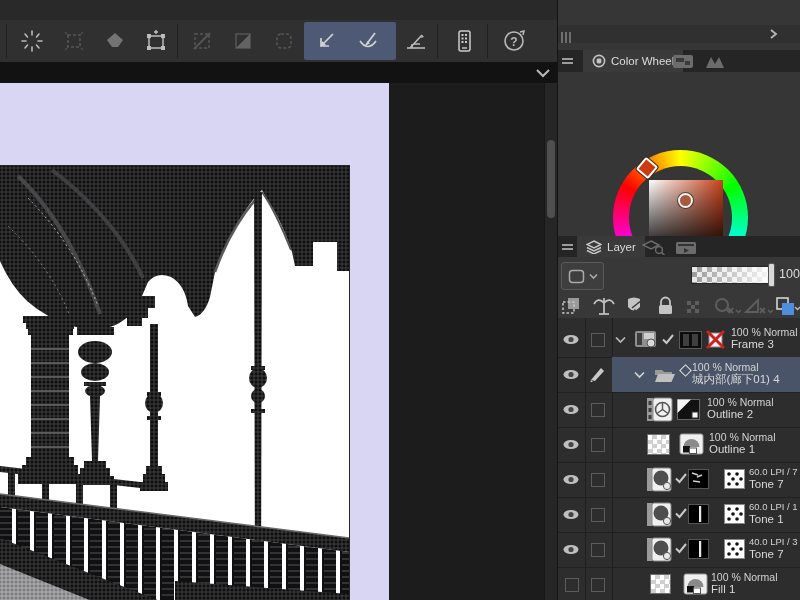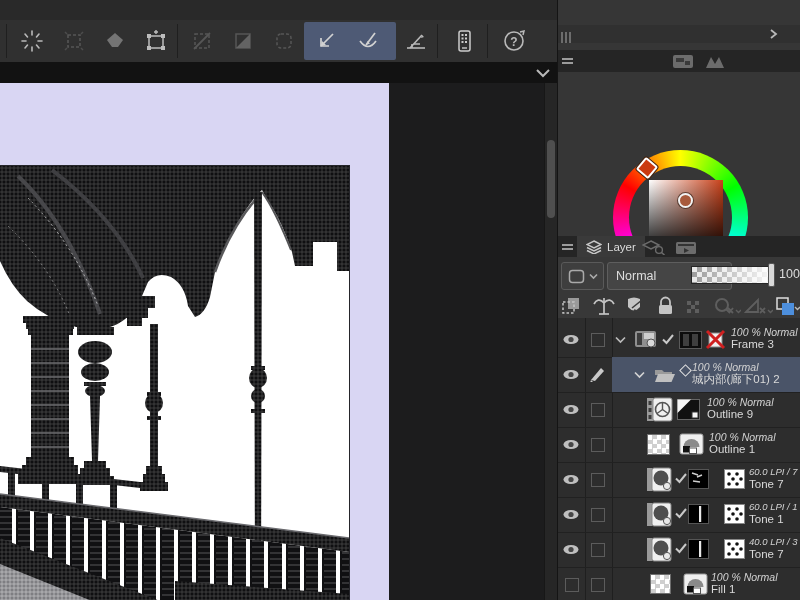--- a/index.html
+++ b/index.html
@@ -69,21 +69,21 @@
   .licons{position:absolute;left:0;top:293px;width:243px;height:25px;background:#383838;border-bottom:1px solid #1f1f1f;
           display:flex;align-items:center;}
 
   
   .llist{position:absolute;left:0;top:318px;width:243px;height:282px;background:#2d2d2d;}
   .colsep{position:absolute;top:0;width:1px;height:282px;background:#1f1f1f;}
   .lrow{position:absolute;left:0;width:243px;height:35px;border-bottom:1px solid #212121;}
   .rowsel{position:absolute;left:54px;top:0;width:189px;height:35px;background:#4a5468;}
   .eyecell{position:absolute;left:4px;top:11px;}
   .cbox{position:absolute;left:33px;top:11px;width:12px;height:12px;border:1px solid #5c5c5c;}
-  .info{font-size:10.5px;color:#d3d3d3;line-height:12px;white-space:nowrap;font-style:italic;}
+  .info{font-size:10.5px;color:#d3d3d3;line-height:12px;white-space:nowrap;}
   .lname{font-size:11.5px;color:#d9d9d9;line-height:13px;white-space:nowrap;}
   .ltext{position:absolute;top:4px;}
   .tinfo{font-size:9.5px;}
   .checker{background:repeating-conic-gradient(#cfcfcf 0 25%,#fff 0 50%) 0 0/9px 9px;border:1px solid #6e6e6e;}
   .diamond{position:absolute;width:7px;height:7px;border:1.5px solid #e3e3e3;background:#4a5468;transform:rotate(45deg);}
 </style>
 </head>
 <body>
 
 <div class="app">
@@ -315,20 +315,27 @@
       <svg class="abs" style="left:209px;top:3px" width="12" height="12">
         <path d="M4,2 l5,4 l-5,4" fill="none" stroke="#b9b9b9" stroke-width="1.8"></path>
         </svg>
     </div>
 
     <div class="tabbar" style="top:50px">
       <div class="hamb abs" style="left:4px;top:6px">
           <span></span>
           <span></span>
         </div>
+      <div class="tab-active" style="left:25px">
+        <svg width="14" height="14">
+          <circle cx="7" cy="7" r="5.6" fill="none" stroke="#c2c2c2" stroke-width="1.6"></circle>
+          <rect x="4.6" y="4.6" width="4.8" height="4.8" rx="1.4" fill="#c2c2c2"></rect>
+          </svg>
+        <span>Color Wheel</span>
+      </div>
       <svg class="abs" style="left:114px;top:4px" width="22" height="15">
         <rect x="1" y="1" width="20" height="13" rx="2" fill="#6c6c6c"></rect>
         <rect x="4" y="4" width="8" height="4" fill="#3a3a3a"></rect>
           <rect x="13" y="7" width="5" height="4" fill="#3a3a3a"></rect>
         </svg>
       <svg class="abs" style="left:146px;top:4px" width="22" height="15">
         <path d="M2,14 L7,3 L11,10 L15,3 L20,14 Z" fill="#6c6c6c"></path>
         </svg>
     </div>
 
@@ -384,26 +391,20 @@
 
     <div class="lctrl">
       <div class="lbtn">
         <svg width="18" height="15">
             <rect x="1.5" y="1.5" width="14" height="12" rx="3" fill="none" stroke="#aaaaaa" stroke-width="1.5"></rect>
           </svg>
         <svg width="9" height="7">
             <path d="M1,1.5 l3.5,3.5 l3.5,-3.5" fill="none" stroke="#aaaaaa" stroke-width="1.6"></path>
           </svg>
       </div>
-      <div class="lsel">
-        <span>Normal</span>
-        <svg width="9" height="7">
-          <path d="M1,1.5 l3.5,3.5 l3.5,-3.5" fill="none" stroke="#bbbbbb" stroke-width="1.6"></path>
-          </svg>
-      </div>
       <div class="oslider"></div>
       <div class="ohandle"></div>
       <div class="oval">100 %</div>
     </div>
 
     <div class="licons">
       <svg width="31" height="22">
         <rect x="10" y="3" width="11" height="11" fill="#9a9a9a"></rect>
         <rect x="5" y="7" width="11" height="11" fill="none" stroke="#c4c4c4" stroke-width="1.5" stroke-dasharray="2.5,2"></rect>
         </svg>
@@ -500,21 +501,21 @@
         <svg class="abs" style="left:76px;top:14px" width="11" height="8">
           <path d="M1,1.5 l4.5,4.5 l4.5,-4.5" fill="none" stroke="#d2d2d2" stroke-width="1.7"></path>
           </svg>
         <svg class="abs" style="left:96px;top:10px" width="23" height="17">
           <path d="M1,3 h7 l2,2 h8 v3 H1 Z" fill="#9a9a9a"></path>
           <path d="M1,15 L4,7 H21 L17.5,15 Z" fill="#c0c0c0"></path>
           </svg>
         <div class="diamond" style="left:123px;top:9px"></div>
         <div class="ltext" style="left:134px">
           <div class="info">100 % Normal</div>
-          <div class="lname">城内部(廊下01) 2</div>
+          <div class="lname">城内部(廊下01) 4</div>
         </div>
       </div>
 
       <div class="lrow" style="top:74px">
         <svg class="eyecell" width="18" height="13">
           <ellipse cx="9" cy="6.5" rx="7.5" ry="4.6" fill="#bfbfbf"></ellipse>
             <circle cx="9" cy="6.5" r="2.6" fill="#454545"></circle>
           </svg>
         <div class="cbox"></div>
         <svg class="abs" style="left:88px;top:5px" width="27" height="25">
@@ -526,21 +527,21 @@
           <circle cx="16.5" cy="12.5" r="7" fill="none" stroke="#555" stroke-width="1.6"></circle>
           <path d="M16.5,12.5 V6 M16.5,12.5 L11,16.5 M16.5,12.5 L22,16.5" stroke="#555" stroke-width="1.4"></path>
           </svg>
         <svg class="abs" style="left:119px;top:7px" width="23" height="21">
           <rect x="0.5" y="0.5" width="22" height="20" fill="#111" stroke="#666"></rect>
           <path d="M0.5,0.5 H14 L0.5,14 Z" fill="#f5f5f5"></path>
           <rect x="15" y="13" width="6" height="6" fill="#f5f5f5" stroke="#333"></rect>
           </svg>
         <div class="ltext" style="left:149px">
           <div class="info">100 % Normal</div>
-          <div class="lname">Outline 9</div>
+          <div class="lname">Outline 2</div>
         </div>
       </div>
 
       <div class="lrow" style="top:109px">
         <svg class="eyecell" width="18" height="13">
           <ellipse cx="9" cy="6.5" rx="7.5" ry="4.6" fill="#bfbfbf"></ellipse>
             <circle cx="9" cy="6.5" r="2.6" fill="#454545"></circle>
           </svg>
         <div class="cbox"></div>
         <div class="abs checker" style="left:89px;top:7px;width:21px;height:19px"></div>

